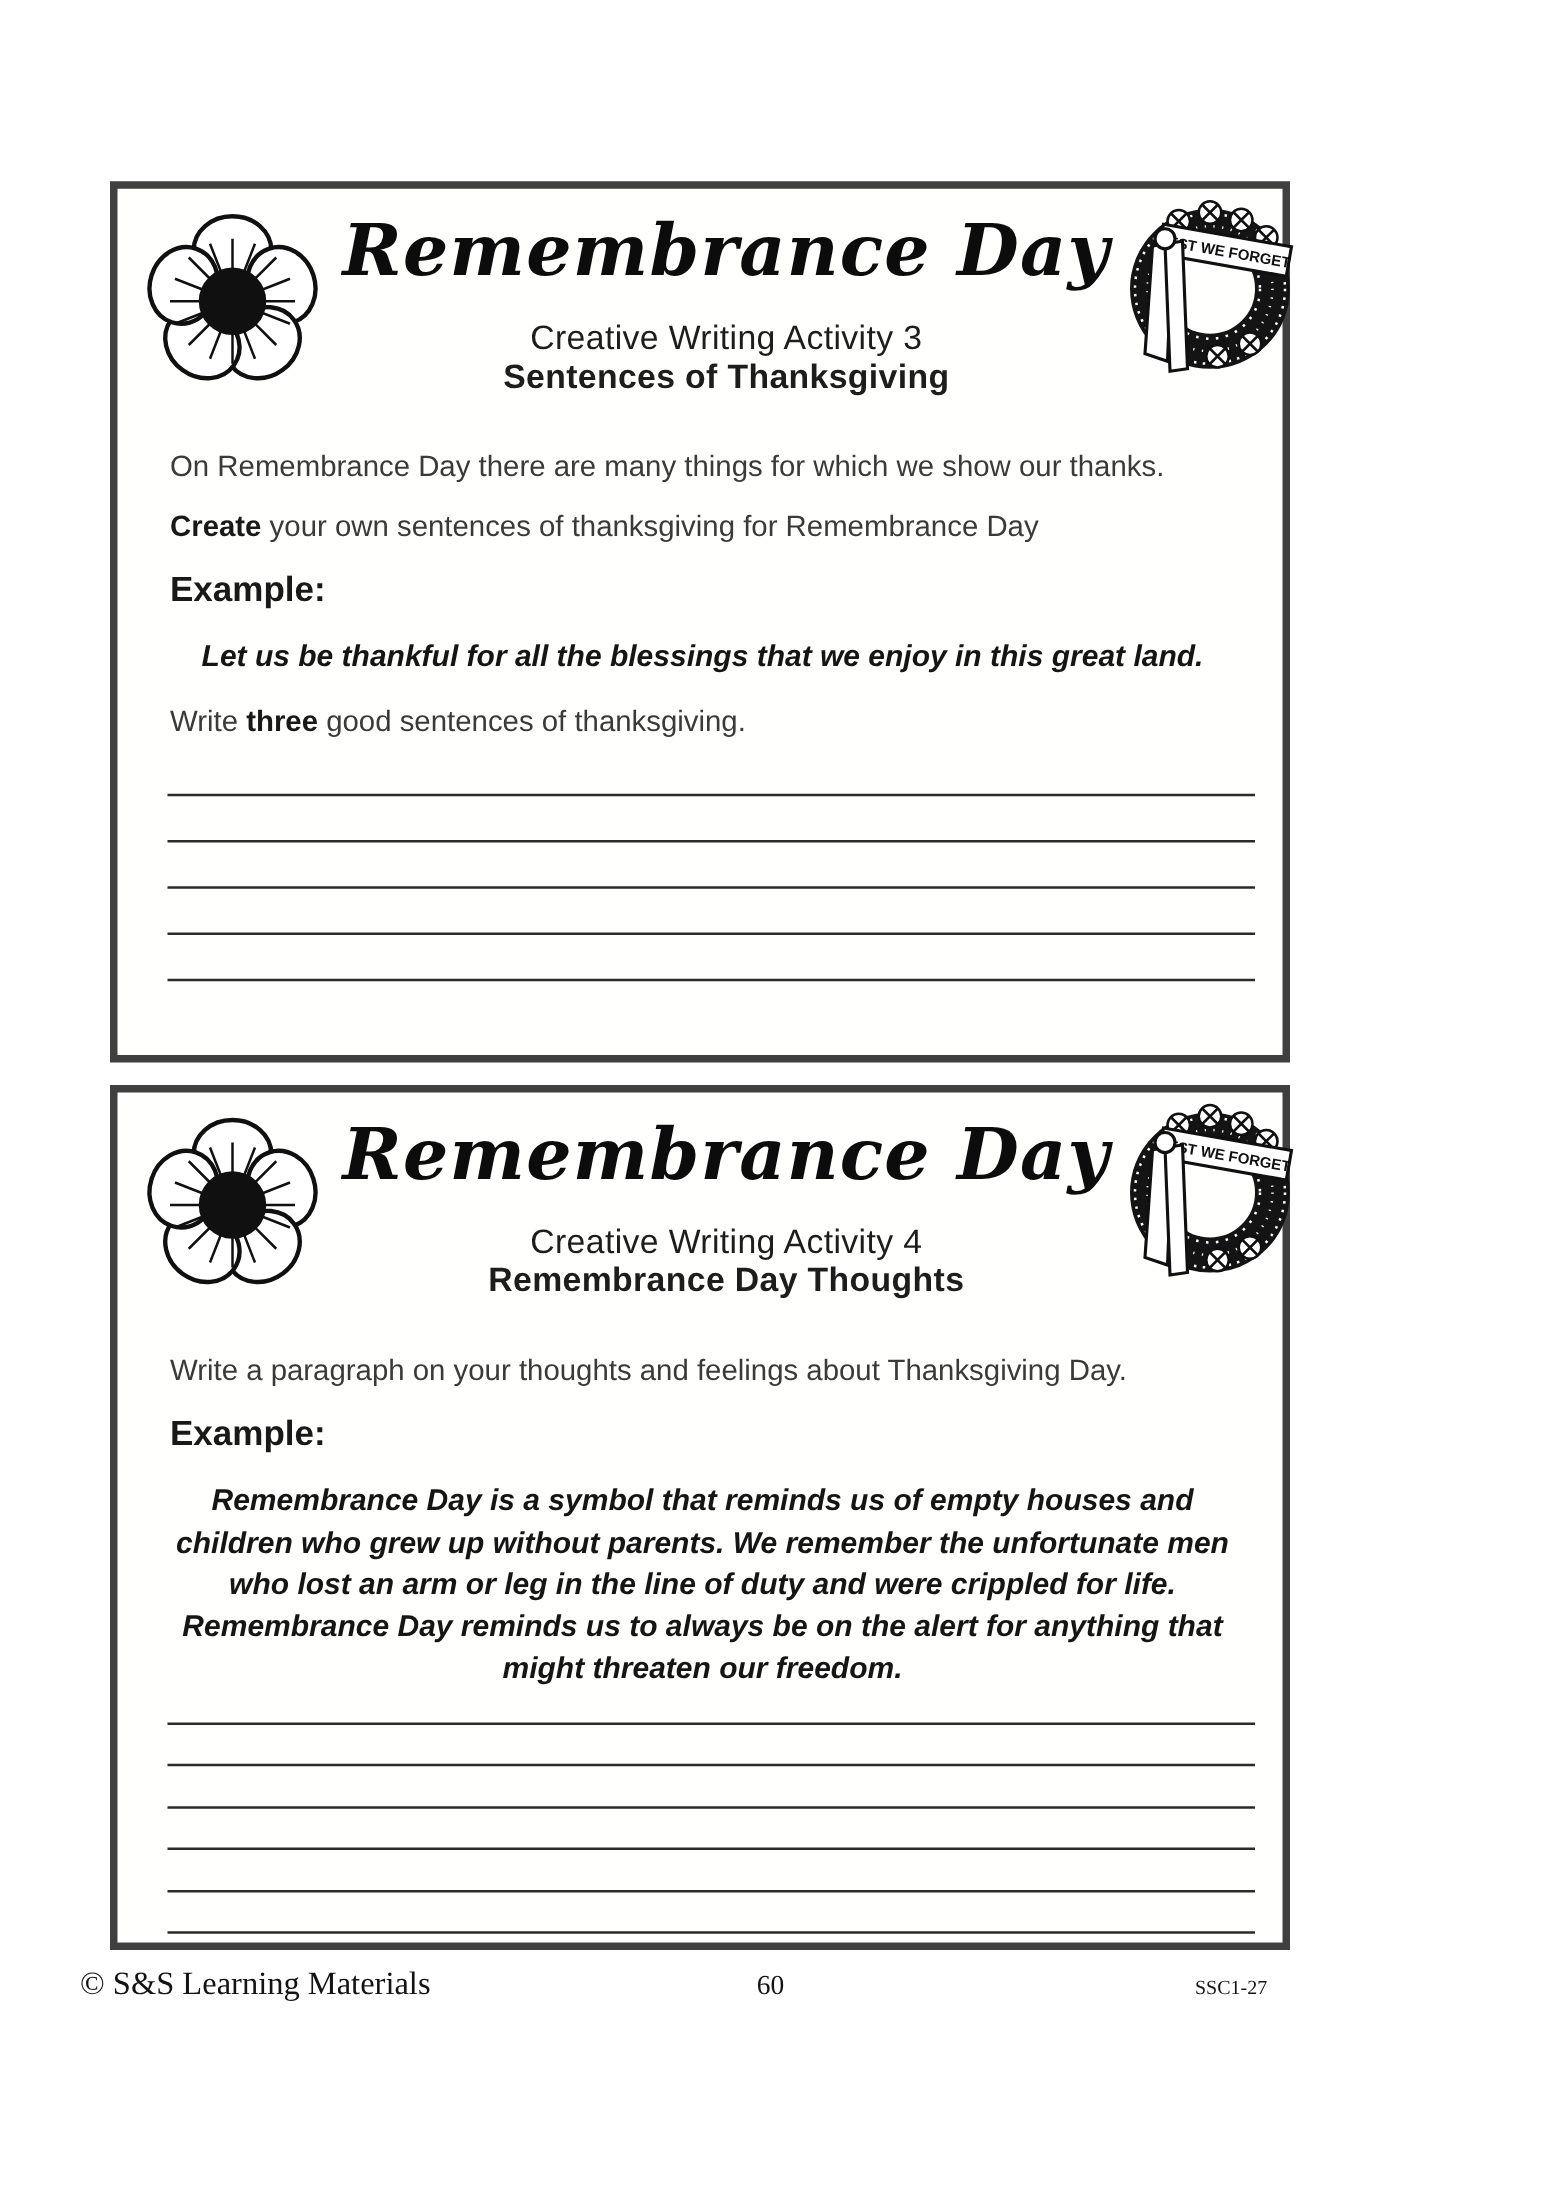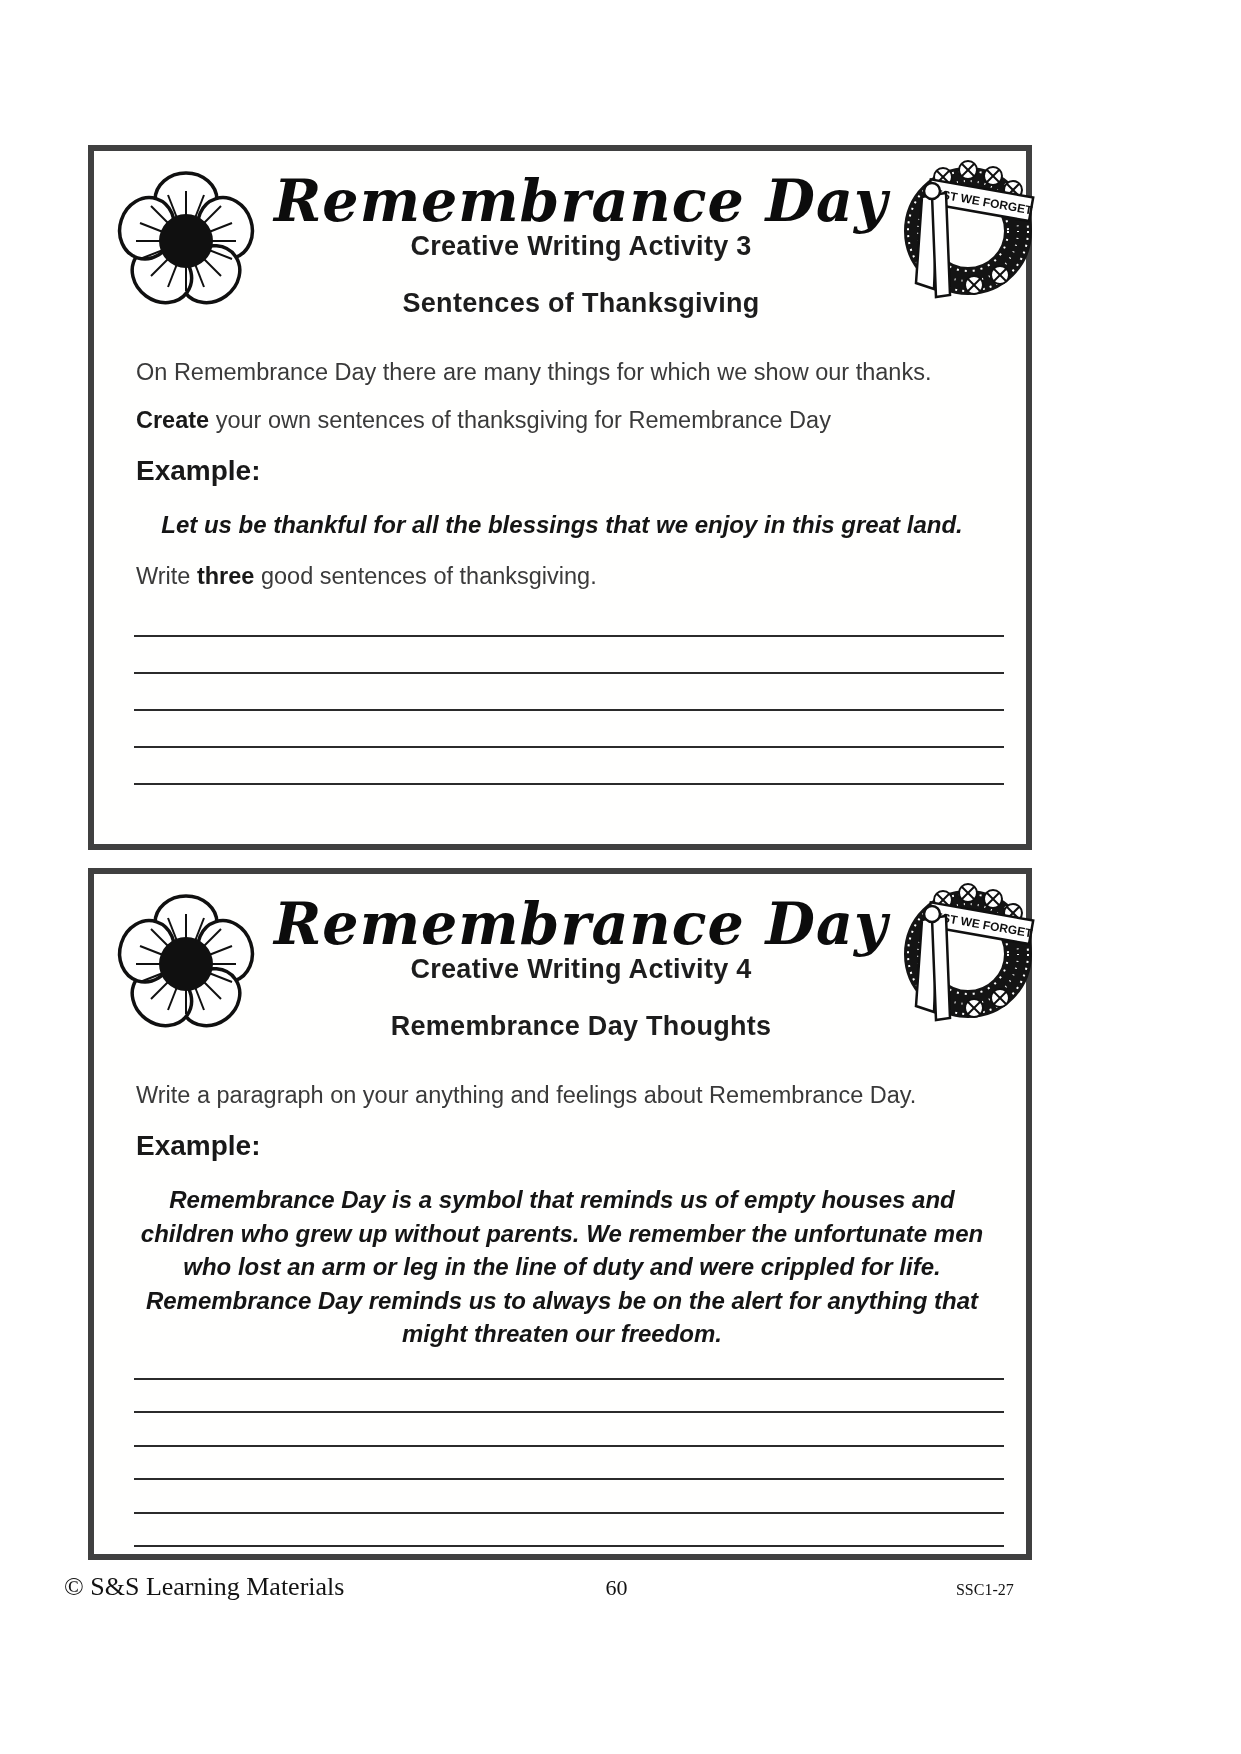--- a/index.html
+++ b/index.html
@@ -19,24 +19,24 @@
   .poppy-wrap { flex:0 0 168px; }
   .title-col { flex:1 1 auto; text-align:center; }
   .wreath-wrap { flex:0 0 152px; margin-top:-4px; }
 
   .script-title {
     font-family:"DejaVu Serif", serif; font-style:italic; font-weight:700;
     font-size:57px; line-height:1.05; color:#0c0c0c; letter-spacing:1px;
     margin-top:10px; white-space:nowrap;
   }
   .subtitle {
+    font-size:27px; font-weight:400; color:#1d1d1d; margin-top:24px; letter-spacing:.3px;
+  }
+  .heading {
     font-size:27px; font-weight:700; color:#1d1d1d; letter-spacing:.3px;
-  }
-  .heading {
-    font-size:27px; font-weight:700; color:#1d1d1d; margin-top:26px; letter-spacing:.3px;
   }
 
   .box-body { padding:0 26px 0 30px; font-size:23.5px; color:#3a3a3a; }
   .box-body p { margin:12px; }
   .intro      { margin-top:34px !important; }
   .line-gap   { margin-top:21px !important; }
   .bold-word  { font-weight:700; color:#191919; }
   .example-label { font-weight:700; color:#191919; font-size:28px; }
   .example-italic {
     font-weight:700; font-style:italic; color:#151515; font-size:24px; line-height:1.4;text-align:center;
@@ -253,21 +253,21 @@
           <g class="ol" stroke-width="2.5">
             <polygon points="34,40 50,36 46,132 28,126"></polygon>
             <polygon points="44,38 58,36 62,138 48,140"></polygon>
             <circle cx="44" cy="34" r="8"></circle>
           </g>
         </svg>
       </div>
     </div>
 
     <div class="box-body">
-      <p class="intro">Write a paragraph on your anything and feelings about Remembrance Day.</p>
+      <p class="intro">Write a paragraph on your thoughts and feelings about Thanksgiving Day.</p>
       <p class="line-gap example-label">Example:</p>
       <p class="line-gap example-italic">Remembrance Day is a symbol that reminds us of empty houses and children who grew up without parents.  We remember the unfortunate men who lost an arm or leg in the line of duty and were crippled for life.  Remembrance Day reminds us to always be on the alert for anything that might threaten our freedom.</p>
     </div>
 
     <div class="lines">
         <div class="write-line"></div>
         <div class="write-line"></div>
         <div class="write-line"></div>
         <div class="write-line"></div>
         <div class="write-line"></div>

